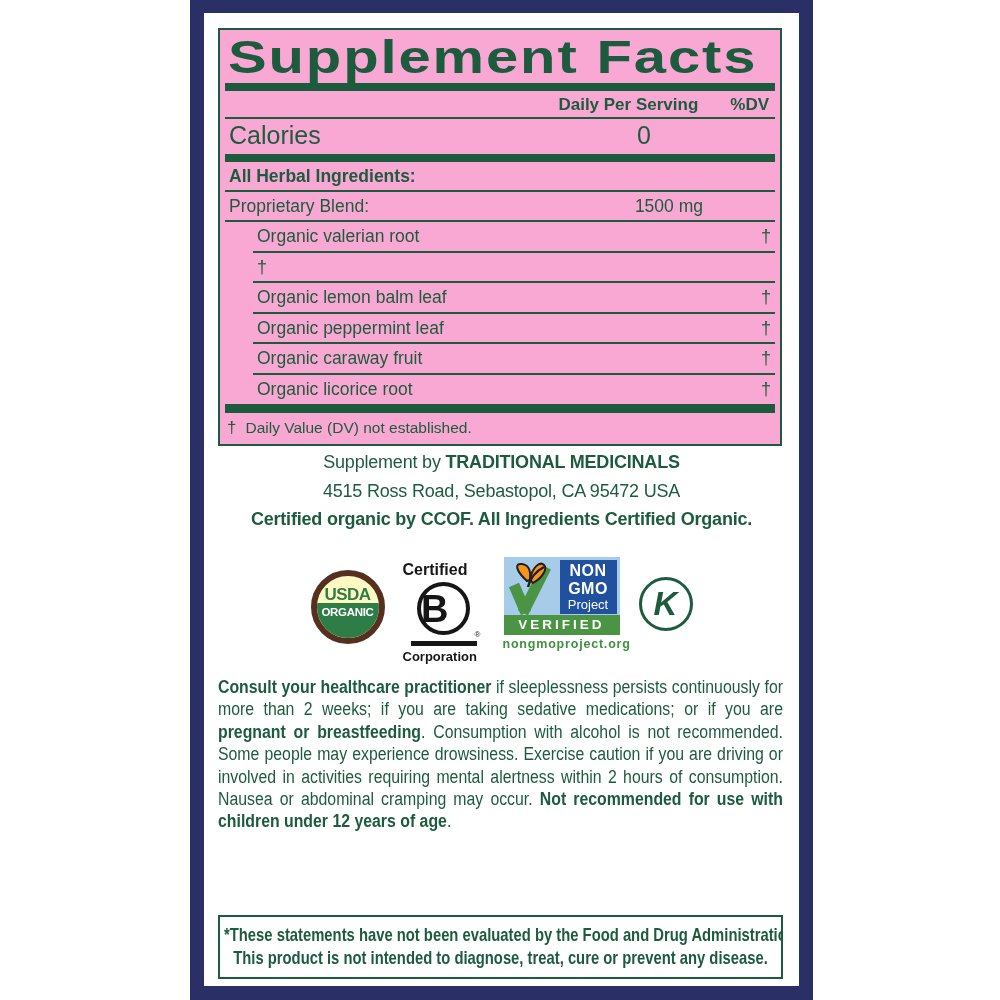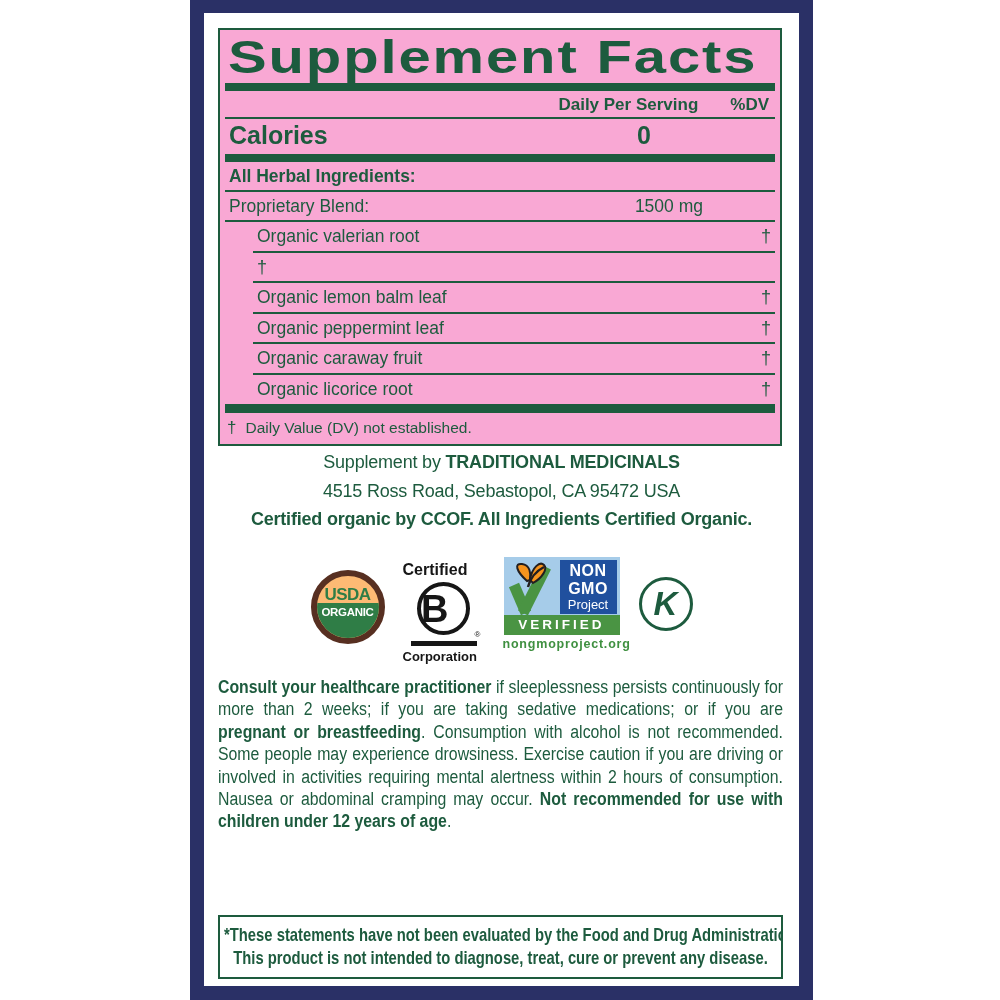--- a/index.html
+++ b/index.html
@@ -12,21 +12,21 @@
     border:2.5px solid #1d5b3e;color:#1d5b3e;padding:2px 5px 6px;background:#f9a8d4;}
   .sf-title{margin:1px 0 2px 3px;font-size:46px;font-weight:bold;letter-spacing:1.5px;
     line-height:48px;white-space:nowrap;display:inline-block;transform:scaleX(1.26);
     transform-origin:left center;}
   .serving-row{display:flex;justify-content:space-between;font-size:16.5px;letter-spacing:-0.2px;
     padding:0 4px 5px;}
   .bar{height:8px;background:#1d5b3e;}
   .hdr-row{display:flex;justify-content:flex-end;gap:32px;font-weight:bold;font-size:17px;
     padding:4px 6px 2px;border-bottom:2px solid #1d5b3e;}
   .cal-row{display:flex;justify-content:space-between;align-items:baseline;font-size:25px;
-    font-weight:bold;padding:2px 4px 4px;}
+    font-weight:normal;padding:2px 4px 4px;}
   .cal-val{margin-right:120px;}
   .herb{font-weight:bold;font-size:17.5px;padding:4px 4px 3px;border-bottom:2px solid #1d5b3e;}
   .blend-row{display:flex;justify-content:space-between;font-size:17.5px;padding:4px 4px 3px;
     border-bottom:2px solid #1d5b3e;}
   .blend-amt{margin-right:68px;}
   .ing-row{display:flex;justify-content:space-between;align-items:baseline;font-size:17.5px;
     margin-left:28px;padding:4px 4px 3.5px;border-bottom:2px solid #1d5b3e;}
   .ing-row.last{border-bottom:none;}
   .dagger{font-size:18px;}
   .bar.end{height:9px;margin-top:1px;}
@@ -35,21 +35,21 @@
 
   
   .dist{position:absolute;top:439px;left:0;width:100%;text-align:center;color:#1d5b3e;}
   .dist p{margin:0 0 7.5px;font-size:18px;letter-spacing:-0.2px;}
   .dist p.bold{font-weight:bold;}
 
   
   .logos{position:absolute;top:540px;left:0;width:100%;display:flex;justify-content:center;
     align-items:flex-start;gap:18px;}
   .usda{margin-top:17px;width:74px;height:74px;box-sizing:border-box;border:6px solid #572f21;
-    border-radius:50%;background:#fdba74;overflow:hidden;position:relative;text-align:center;}
+    border-radius:50%;background:#fef9c3;overflow:hidden;position:relative;text-align:center;}
   .usda-top{color:#2f7d46;font-weight:bold;font-size:17px;letter-spacing:-0.5px;margin-top:9px;}
   .usda-bottom{position:absolute;bottom:0;left:-6px;right:-6px;height:32px;background:#2f7d46;
     color:#fff;font-weight:bold;font-size:11.5px;letter-spacing:-0.3px;padding-top:3px;}
   .bcorp{width:82px;text-align:left;color:#161616;margin-top:8px;}
   .bcorp-top{font-weight:bold;font-size:16px;}
   .bcorp-circle{width:53px;height:53px;box-sizing:border-box;border:4px solid #161616;
     border-radius:50%;margin:3px auto 0;font-size:38px;font-weight:bold;line-height:46px;}
   .bcorp-line{height:4.5px;background:#161616;margin:6px 8px 3px;position:relative;}
   .bcorp-reg{position:absolute;right:-4px;top:-11px;font-size:8px;}
   .bcorp-bottom{font-weight:bold;font-size:13px;}

